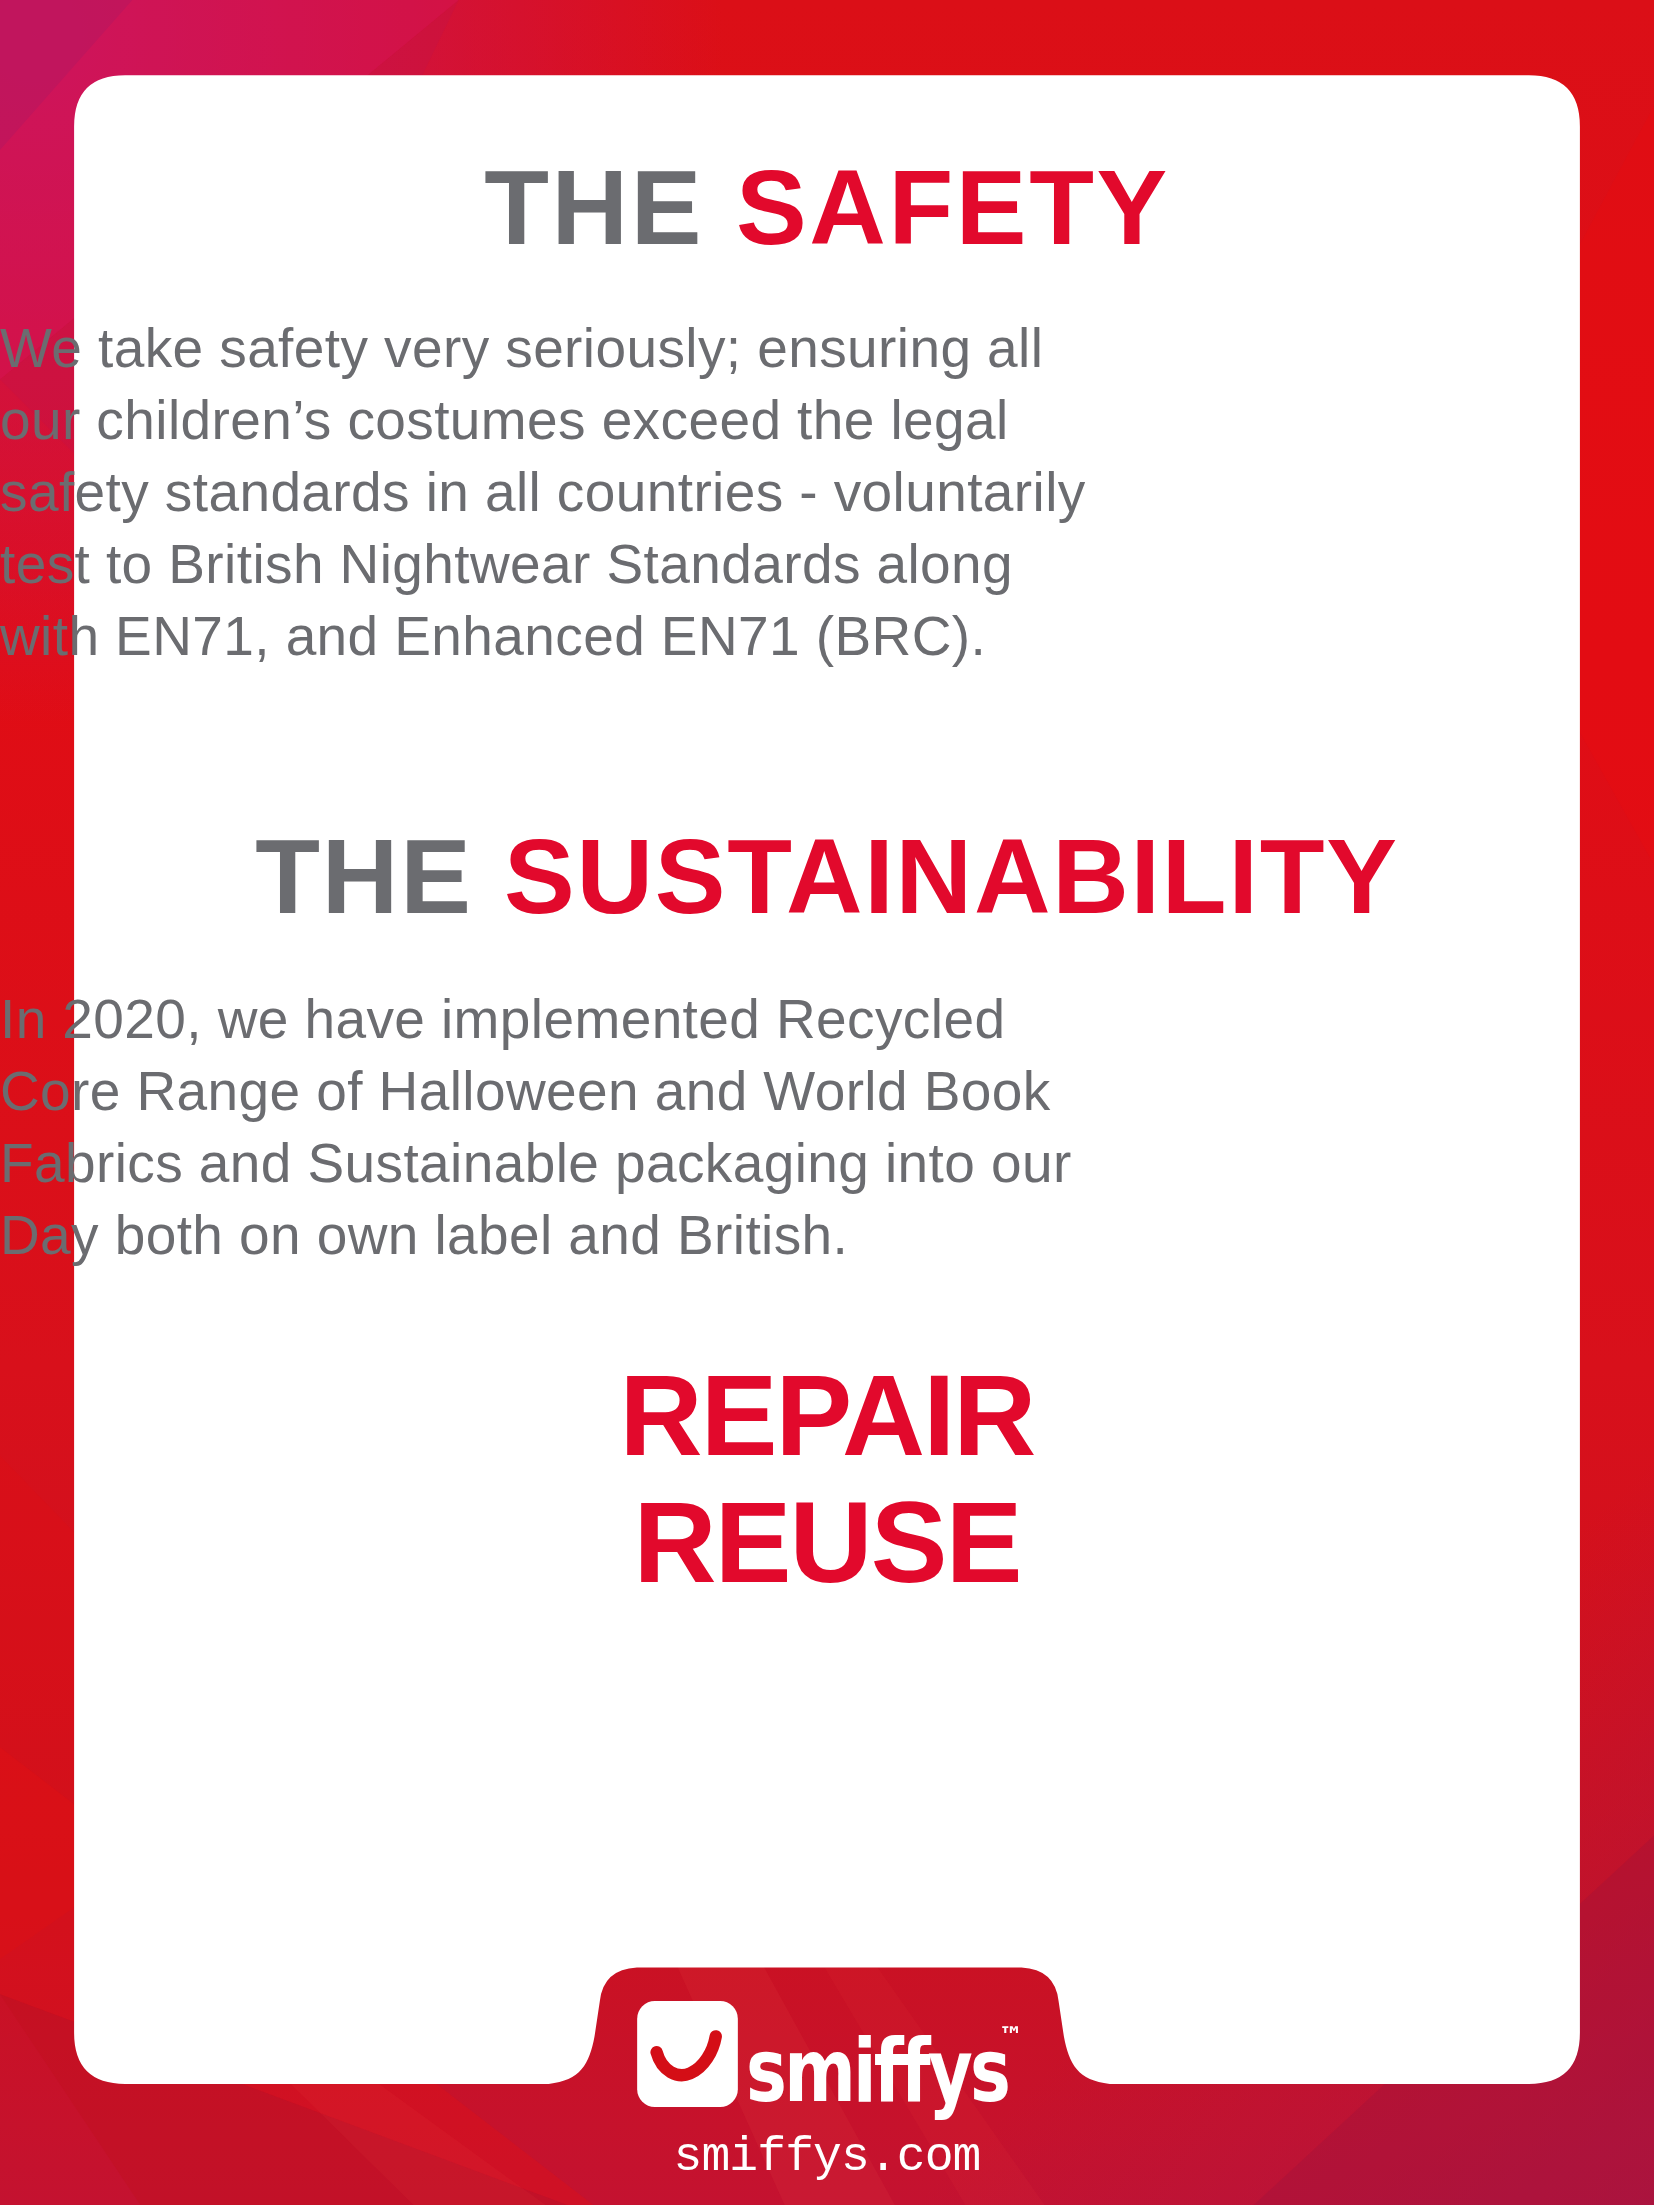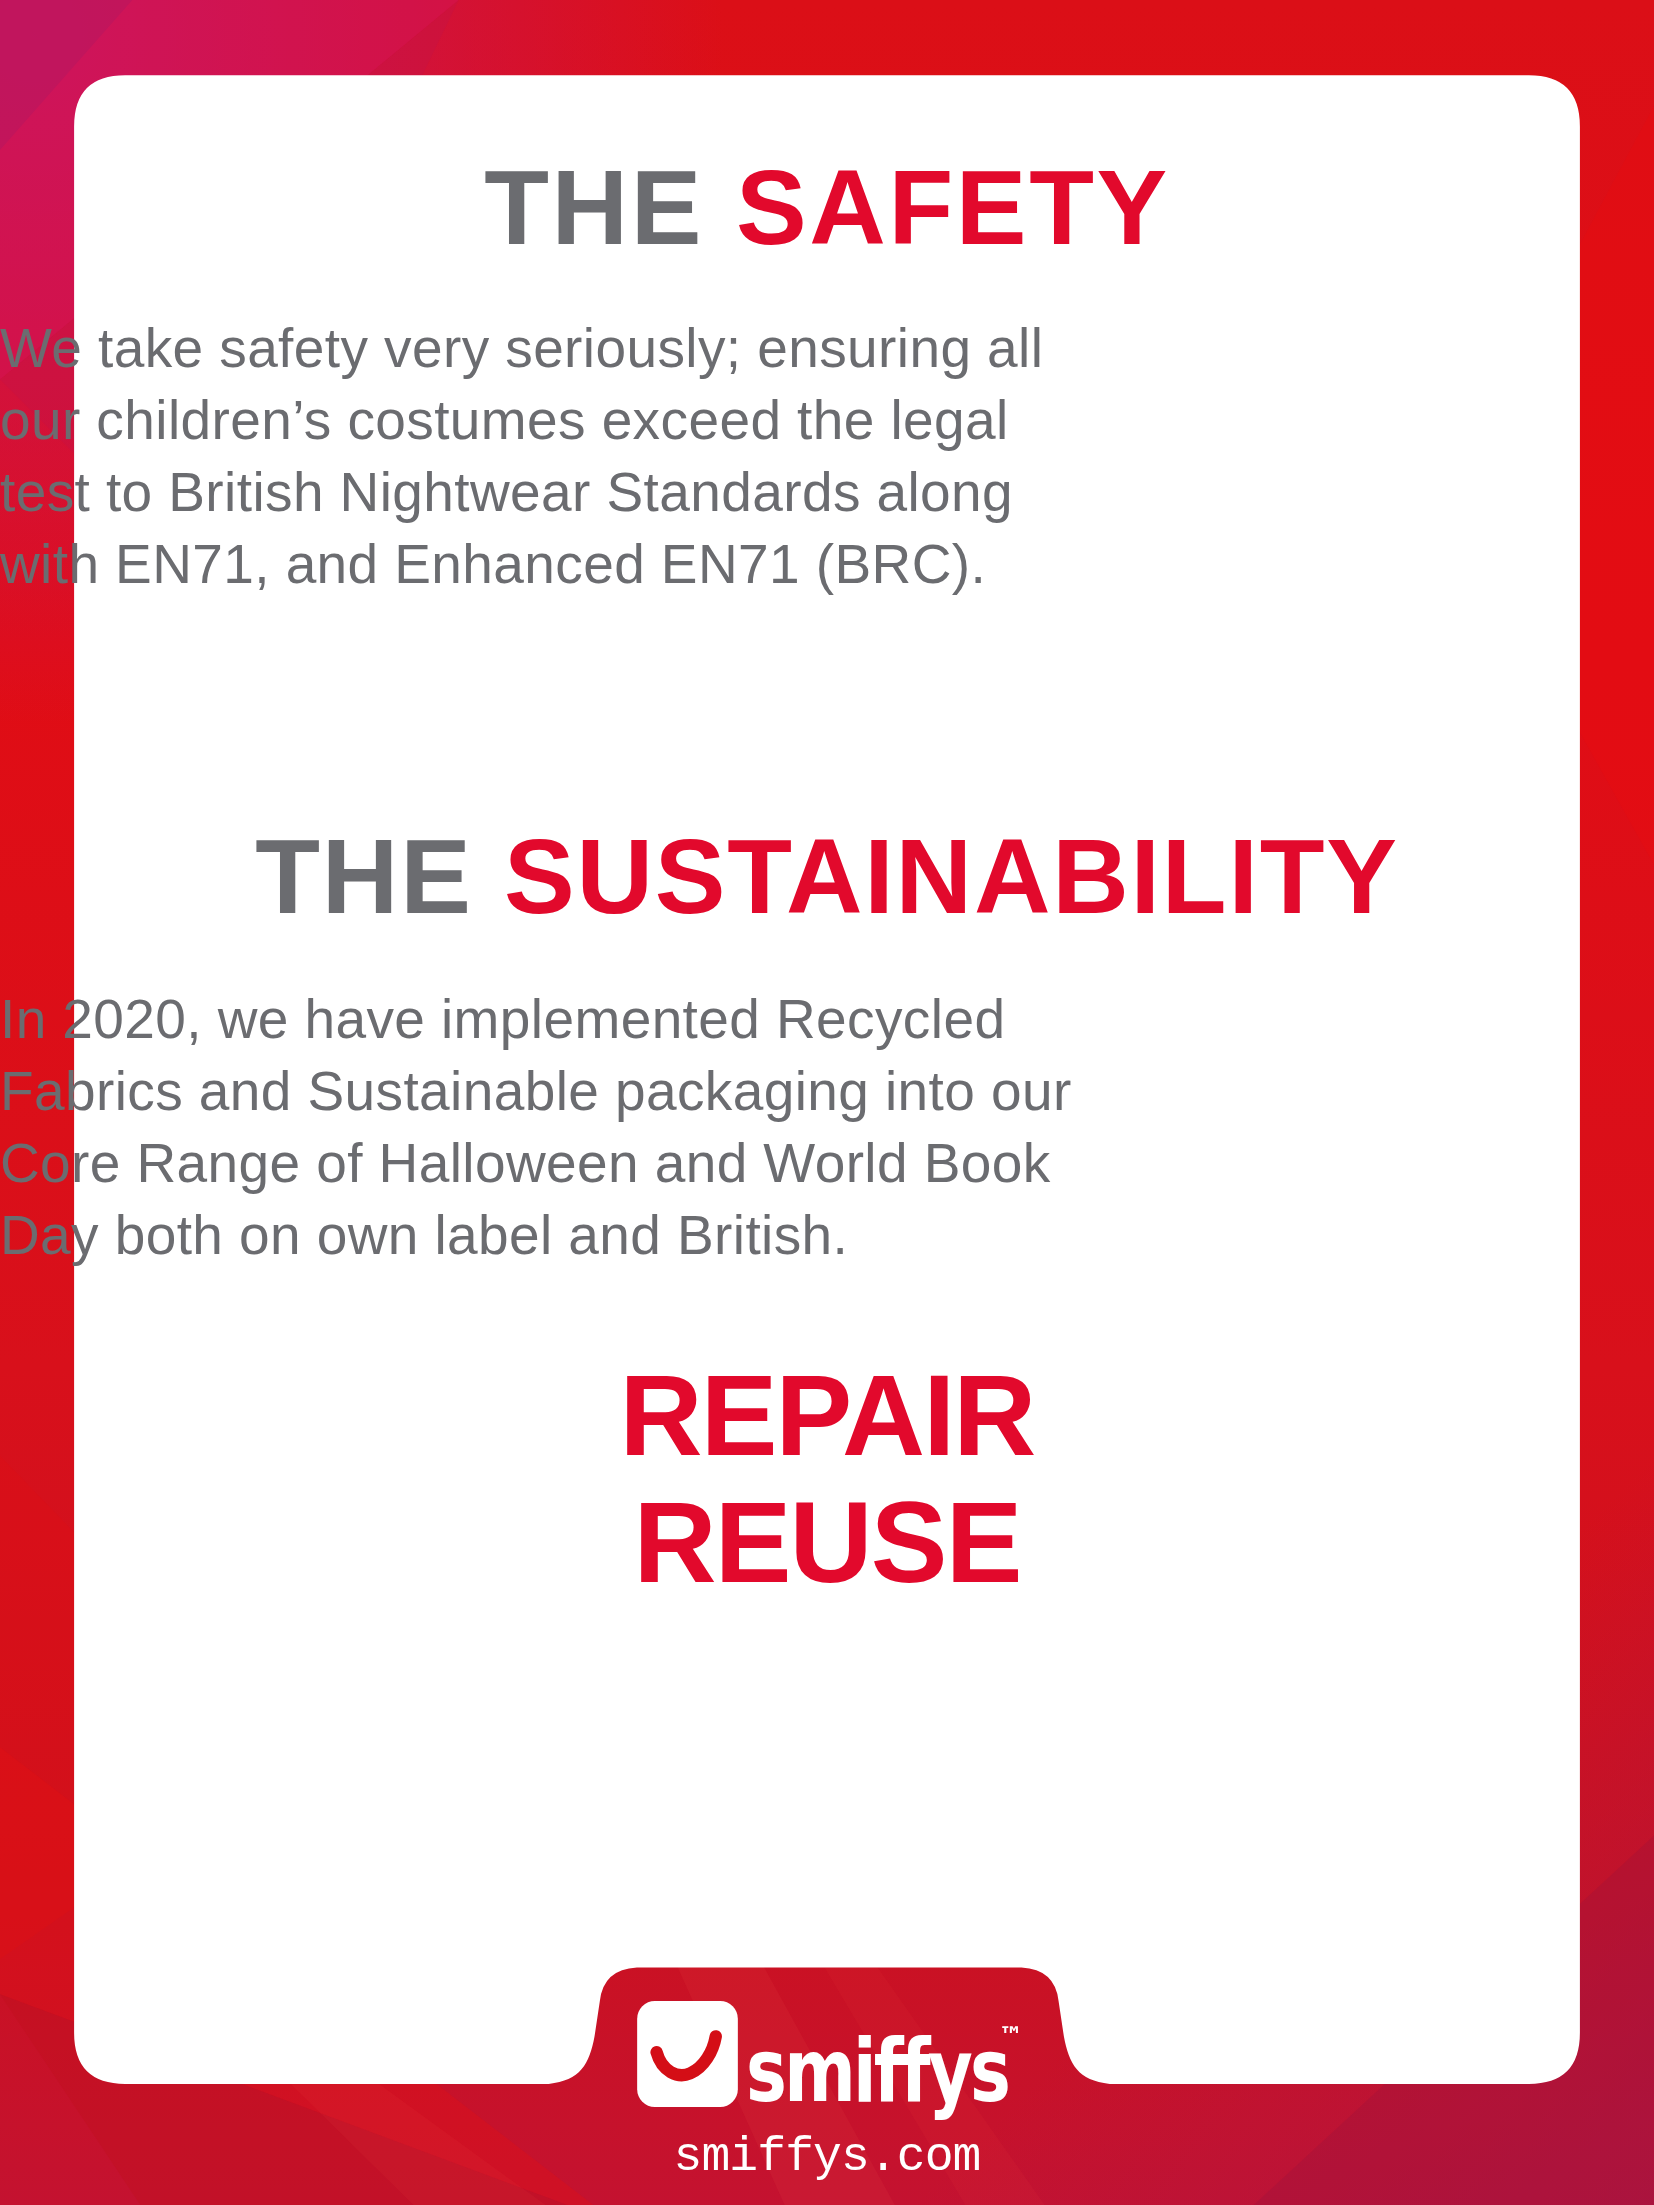--- a/index.html
+++ b/index.html
@@ -126,34 +126,35 @@
 
 <div class="h-title" style="top:154px">
   <span class="prefix">THE</span>
   <span> </span>
   <span class="main">SAFETY</span>
 </div>
 
 <div class="para" style="top:312px">
   <div>We take safety very seriously; ensuring all</div>
   <div>our children’s costumes exceed the legal</div>
+  <div>safety standards in all countries - voluntarily</div>
   <div>test to British Nightwear Standards along</div>
   <div>with EN71, and Enhanced EN71 (BRC).</div>
 </div>
 
 <div class="h-title" style="top:823px; letter-spacing:1.8px;">
   <span class="prefix">THE</span>
   <span> </span>
   <span class="main">SUSTAINABILITY</span>
 </div>
 
 <div class="para" style="top:983px">
   <div>In 2020, we have implemented Recycled</div>
+  <div>Core Range of Halloween and World Book</div>
   <div>Fabrics and Sustainable packaging into our</div>
-  <div>Core Range of Halloween and World Book</div>
   <div>Day both on own label and British.</div>
 </div>
 
 <div class="mantra" style="top:1352px">
   <div>REPAIR</div>
   <div>REUSE</div>
 </div>
 
 <svg class="smiley" viewBox="0 0 114 120">
   <rect x="0" y="0" width="114" height="120" rx="20" fill="#FFFFFF"></rect>

